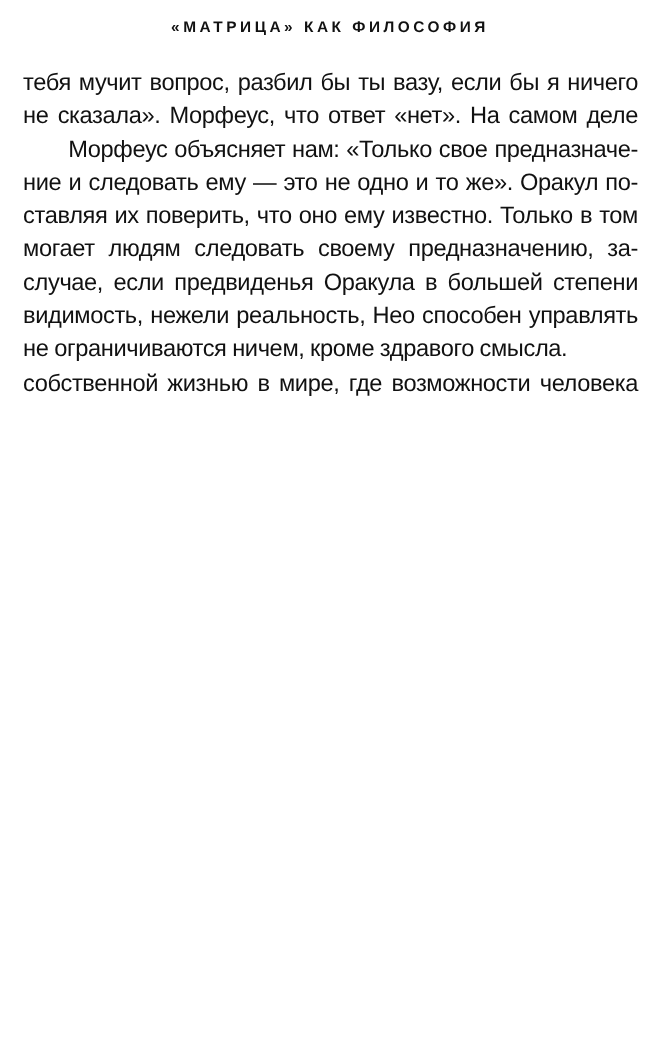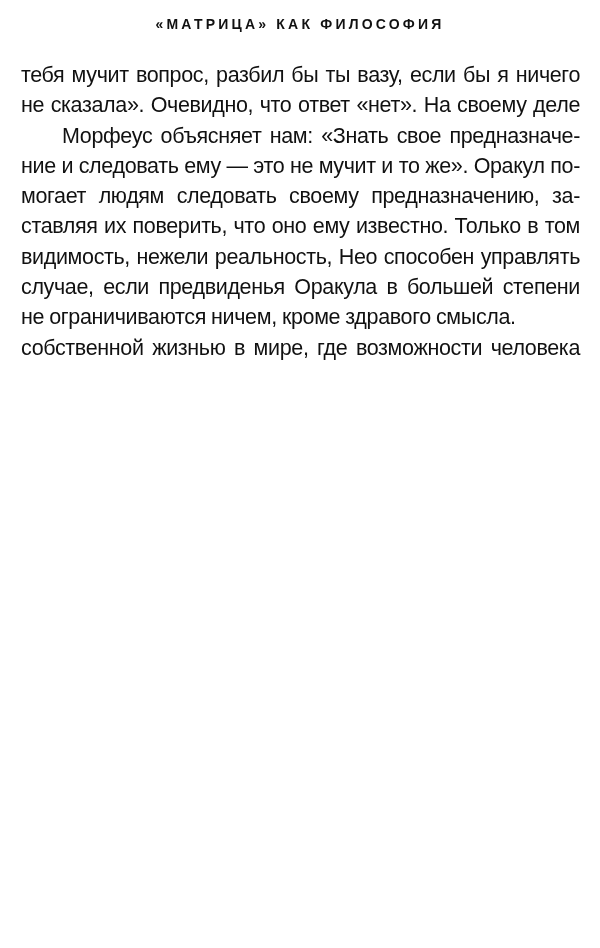--- a/index.html
+++ b/index.html
@@ -60,25 +60,25 @@
     }
   </style>
 </head>
 <body>
 
 <div class="running-header">«МАТРИЦА» КАК ФИЛОСОФИЯ</div>
 
 <div class="body-text">
   <p class="first">
     <span class="line">тебя мучит вопрос, разбил бы ты вазу, если бы я ничего</span>
-    <span class="line">не сказала». Очевидно, что ответ «нет». На своему деле</span>
+    <span class="line">не сказала». Морфеус, что ответ «нет». На самом деле</span>
   </p>
   <p>
-    <span class="line indent-line">Морфеус объясняет нам: «Знать свое предназначе-</span>
-    <span class="line">ние и следовать ему — это не мучит и то же». Оракул по-</span>
+    <span class="line indent-line">Морфеус объясняет нам: «Только свое предназначе-</span>
+    <span class="line">ние и следовать ему — это не одно и то же». Оракул по-</span>
+    <span class="line">ставляя их поверить, что оно ему известно. Только в том</span>
     <span class="line">могает людям следовать своему предназначению, за-</span>
-    <span class="line">ставляя их поверить, что оно ему известно. Только в том</span>
+    <span class="line">случае, если предвиденья Оракула в большей степени</span>
     <span class="line">видимость, нежели реальность, Нео способен управлять</span>
-    <span class="line">случае, если предвиденья Оракула в большей степени</span>
     <span class="line last">не ограничиваются ничем, кроме здравого смысла.</span>
     <span class="line">собственной жизнью в мире, где возможности человека</span>
   </p>
 </div>
 
 </body></html>

